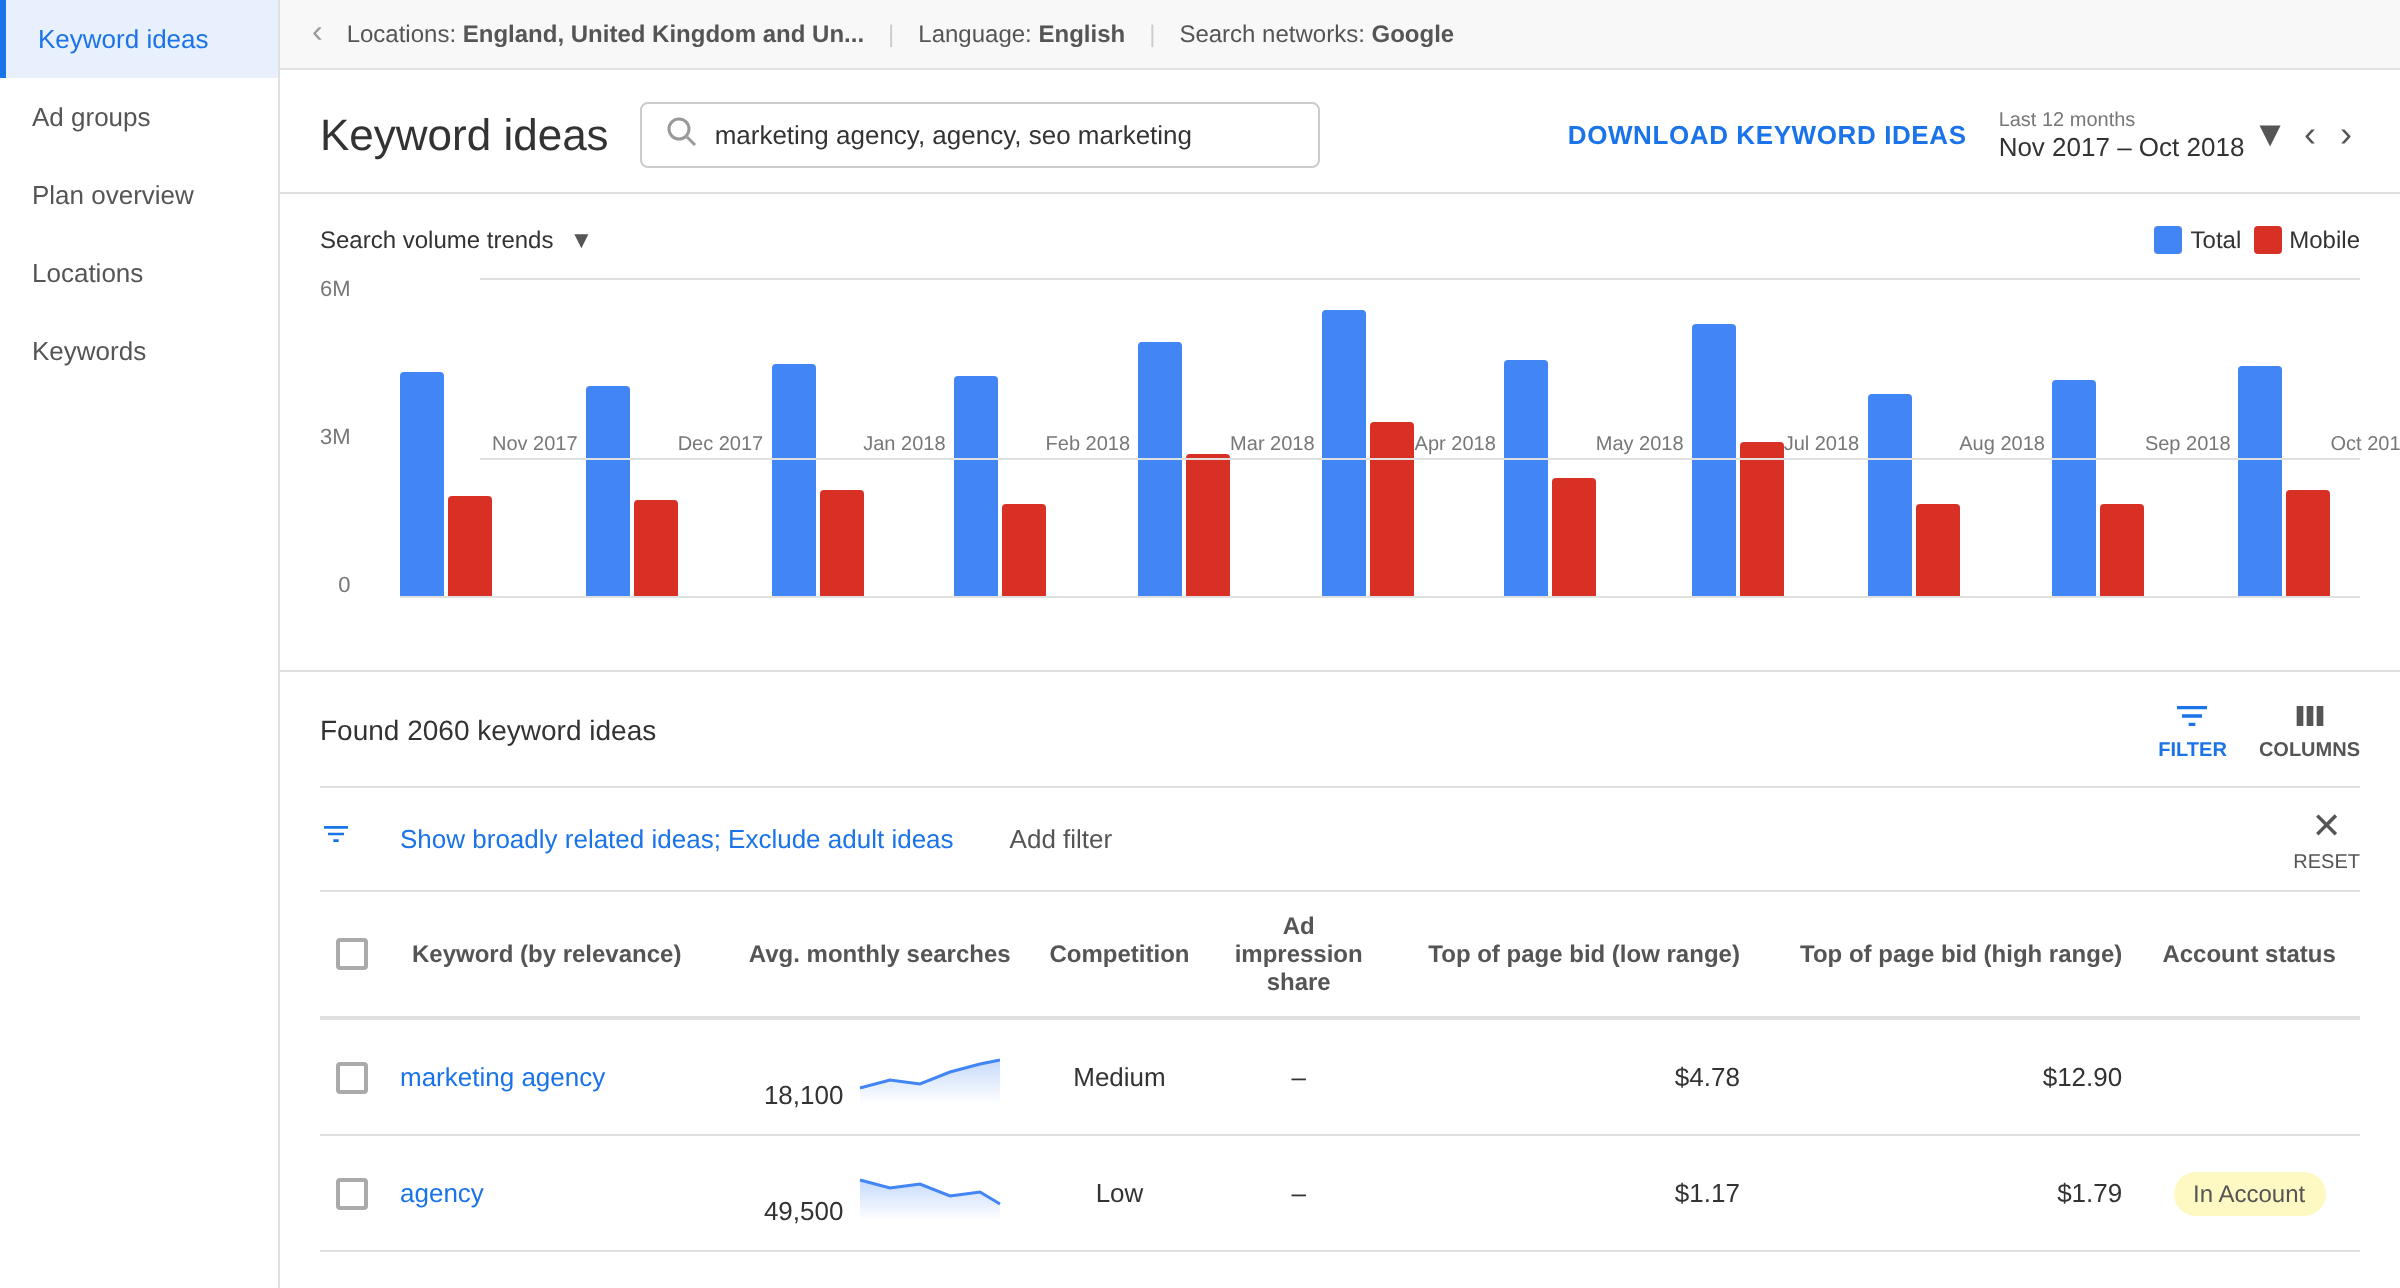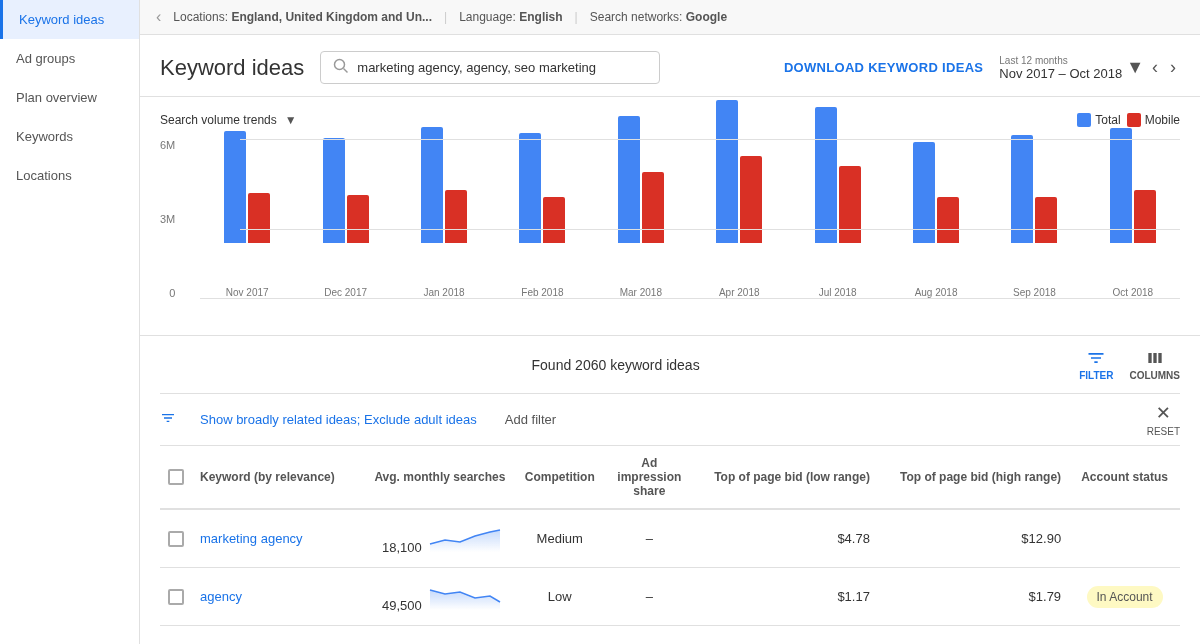--- a/index.html
+++ b/index.html
@@ -157,24 +157,23 @@
     }
     .chart-bars-area {
       display: flex;
       align-items: flex-end;
       height: 160px;
       gap: 4px;
       border-bottom: 1px solid #e0e0e0;
     }
     .bar-group {
       display: flex;
-      flex-direction: column;
+      flex-direction: row;
       align-items: center;
       flex: 1;
-      gap: 40px;
     }
     .bar-pair {
       display: flex;
       align-items: flex-end;
       gap: 2px;
       height: 155px;
     }
     .bar {
       width: 22px;
       border-radius: 2px 2px 0 0;
@@ -190,21 +189,21 @@
 
     
     .kw-section { padding: 0 20px; }
     .kw-found-row {
       display: flex;
       align-items: center;
       padding: 12px 0;
       border-bottom: 1px solid #e0e0e0;
       gap: 8px;
     }
-    .kw-found-text { font-size: 14px; color: #333; flex: 1; text-align: center; }
+    .kw-found-text { font-size: 14px; color: #333; flex: 1; }
     .filter-btn {
       display: flex;
       flex-direction: column;
       align-items: center;
       cursor: pointer;
       color: #1a73e8;
       font-size: 10px;
       font-weight: 600;
       gap: 2px;
     }
@@ -243,21 +242,21 @@
     .reset-x { font-size: 18px; font-weight: 300; }
 
     
     .kw-table { width: 100%; border-collapse: collapse; }
     .kw-table th {
       font-size: 12px;
       font-weight: 600;
       color: #555;
       padding: 10px 8px;
       border-bottom: 2px solid #e0e0e0;
-      text-align: left;
+      text-align: center;
       background: #fff;
     }
     .kw-table th.right { text-align: right; }
     .kw-table th.center { text-align: center; }
     .kw-table td {
       padding: 12px 8px;
       border-bottom: 1px solid #e0e0e0;
       font-size: 13px;
       color: #333;
       vertical-align: middle;
@@ -286,22 +285,22 @@
       background: #e0e0e0;
     }
   </style>
 </head>
 <body>
 
 <div class="sidebar">
   <div id="sidebar-keyword-ideas" class="sidebar-item active">Keyword ideas</div>
   <div class="sidebar-item">Ad groups</div>
   <div class="sidebar-item">Plan overview</div>
+  <div class="sidebar-item">Locations</div>
   <div class="sidebar-item">Keywords</div>
-  <div class="sidebar-item">Locations</div>
 </div>
 
 <div class="main">
 
   <div class="topbar">
     <span class="topbar-arrow">‹</span>
     <span class="topbar-item">
       <span>Locations:</span> <strong>England, United Kingdom and Un...</strong>
     </span>
     <span class="topbar-sep">|</span>
@@ -401,20 +400,27 @@
                   <div class="bar bar-red" style="height: 46%;"></div>
                 </div>
                 <div class="bar-label">Mar 2018</div>
               </div>
               <div class="bar-group">
                 <div class="bar-pair">
                   <div class="bar bar-blue" style="height: 92%;"></div>
                   <div class="bar bar-red" style="height: 56%;"></div>
                 </div>
                 <div class="bar-label">Apr 2018</div>
+              </div>
+              <div class="bar-group">
+                <div class="bar-pair">
+                  <div class="bar bar-blue" style="height: 76%;"></div>
+                  <div class="bar bar-red" style="height: 38%;"></div>
+                </div>
+                <div class="bar-label">May 2018</div>
               </div>
               <div class="bar-group">
                 <div class="bar-pair">
                   <div class="bar bar-blue" style="height: 88%;"></div>
                   <div class="bar bar-red" style="height: 50%;"></div>
                 </div>
                 <div class="bar-label">Jul 2018</div>
               </div>
               <div class="bar-group">
                 <div class="bar-pair">

